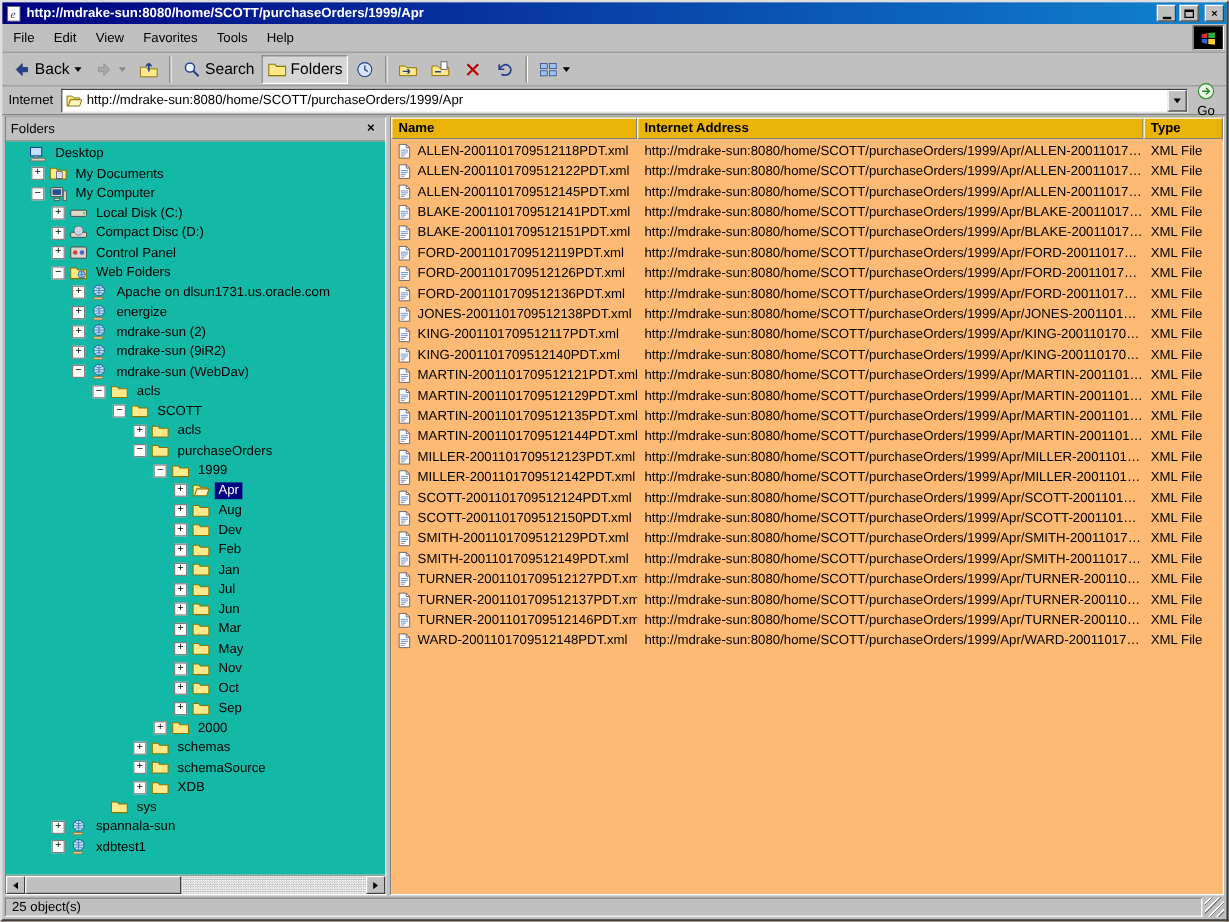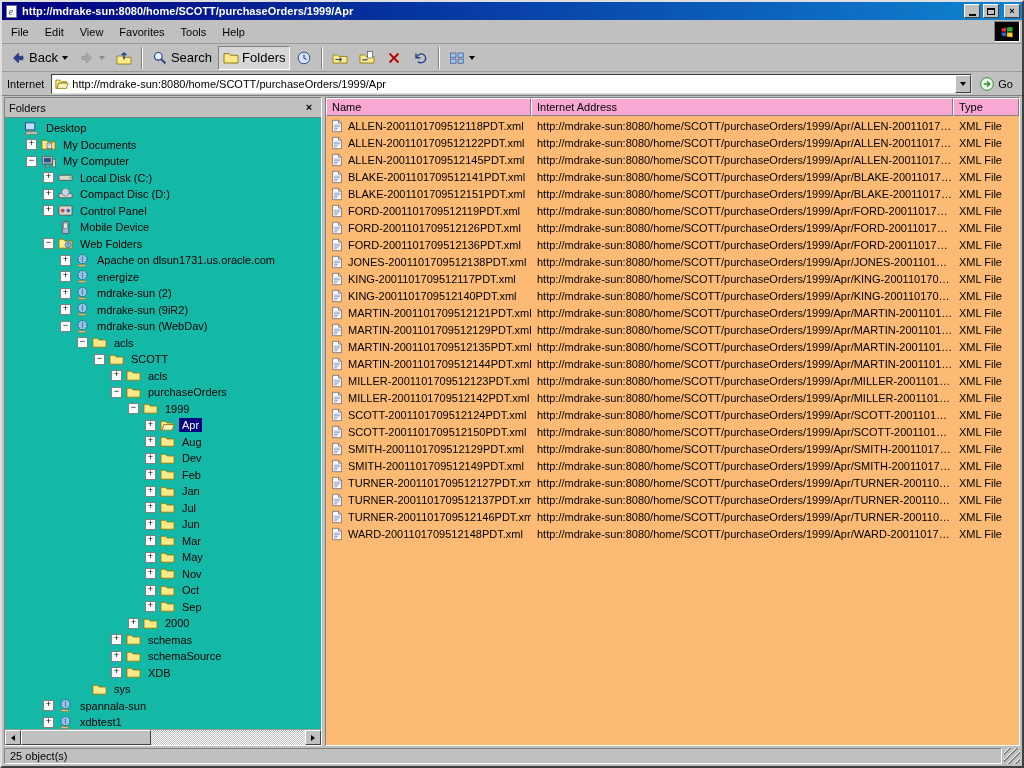--- a/index.html
+++ b/index.html
@@ -52,21 +52,21 @@
   .addr-label { padding:0 2px; }
   .addr-field { flex:1; height:20px; background:#fff; display:flex; align-items:center; gap:3px;
                 border:1px solid; border-color:#404040 #dfdfdf #dfdfdf #404040; padding-left:3px; }
   .addr-field .icon { width:14px; height:14px; flex:0 0 14px; }
   .addr-input { flex:1; border:none; outline:none; background:transparent; font-family:inherit;
                 font-size:11px; height:16px; padding:0; }
   .addr-drop { width:16px; height:18px; background:#c0c0c0; border:1px solid;
                border-color:#fff #404040 #404040 #fff; display:flex; align-items:center; justify-content:center; }
   .arrow-down { width:0; height:0; border-left:3.5px solid transparent; border-right:3.5px solid transparent;
                 border-top:4px solid #000; }
-  .go-btn { display:flex; align-items:center; gap:3px; padding:2px 6px 2px 2px; }
+  .go-btn { display:flex; align-items:center; gap:3px; padding:2px 6px 2px 2px;flex-direction:column; }
   .go-btn .icon { width:16px; height:16px; }
 
   
   .main { flex:1; min-height:0; display:flex; padding:1px 2px 0 2px; gap:0; }
   .pane-border { border:1px solid; border-color:#808080 #fff #fff #808080; background:#fff; }
 
   .folders-pane { width:318px; flex:0 0 318px; display:flex; flex-direction:column; }
   .folders-header { height:20px; flex:0 0 20px; background:#c0c0c0; display:flex; align-items:center;
                     padding:0 4px; border-bottom:1px solid #808080; }
   .folders-title { flex:1; }
@@ -93,22 +93,22 @@
   .sb-space { flex:1; }
   .arrow-left { width:0; height:0; border-top:3.5px solid transparent; border-bottom:3.5px solid transparent;
                 border-right:4px solid #000; }
   .arrow-right { width:0; height:0; border-top:3.5px solid transparent; border-bottom:3.5px solid transparent;
                  border-left:4px solid #000; }
 
   .splitter { width:3px; flex:0 0 3px; background:#c0c0c0; }
 
   .list-pane { flex:1; min-width:0; display:flex; flex-direction:column; }
   .list-header { height:18px; flex:0 0 18px; display:flex; background:#c0c0c0; }
-  .hcell { background:#f9a8d4; border:1px solid; border-color:#fff #808080 #808080 #fff;
-           padding:1px 5px; display:flex; align-items:center; white-space:nowrap; overflow:hidden; }
+  .hcell { background:#eab308; border:1px solid; border-color:#fff #808080 #808080 #fff;
+           padding:1px 5px; display:flex; align-items:center; white-space:nowrap; overflow:hidden;font-weight:bold; }
   .hcell.h-name { width:205px; flex:0 0 205px; }
   .hcell.h-addr { width:422px; flex:0 0 422px; }
   .hcell.h-type { flex:1; }
   .list-rows { flex:1; background:#fdba74; overflow:hidden; padding-top:1px; }
   .lrow { height:17px; display:flex; align-items:center; }
   .c-name { width:205px; flex:0 0 205px; display:flex; align-items:center; gap:4px; padding-left:4px;
             white-space:nowrap; overflow:hidden; }
   .c-name .icon { width:14px; height:14px; flex:0 0 14px; }
   .c-addr { width:422px; flex:0 0 422px; padding-left:6px; white-space:nowrap; overflow:hidden;
             text-overflow:ellipsis; }
@@ -357,30 +357,20 @@
             <span class="icon">
               <svg viewBox="0 0 16 16">
                 <rect x="1" y="3" width="14" height="10" rx="1" fill="#d8d4c8" stroke="#444" stroke-width=".8"></rect>
                 <circle cx="5" cy="8" r="2" fill="#c44"></circle>
                 <circle cx="11" cy="8" r="2" fill="#46c"></circle>
               </svg>
             </span>
             <span class="tree-label">Control Panel</span>
           </div>
           <div class="tree-row" style="padding-left: 38px;">
-            <span class="expander blank"></span>
-            <span class="icon">
-              <svg viewBox="0 0 16 16">
-                <rect x="4.5" y="1.5" width="7" height="13" rx="1" fill="#aab8cc" stroke="#445" stroke-width=".8"></rect>
-                <rect x="5.8" y="3.2" width="4.4" height="6" fill="#dfe8d0" stroke="#445" stroke-width=".5"></rect>
-              </svg>
-            </span>
-            <span class="tree-label">Mobile Device</span>
-          </div>
-          <div class="tree-row" style="padding-left: 38px;">
             <span class="expander">−</span>
             <span class="icon">
               <svg viewBox="0 0 16 16">
                 <path d="M1 3.5h5l1.5 1.8H15V13H1z" fill="#fde98a" stroke="#8a7500" stroke-width=".9"></path>
                 <circle cx="10.8" cy="9.3" r="3.2" fill="#bfe0ff" stroke="#1a5c8f" stroke-width=".7"></circle>
                 <path d="M7.6 9.3h6.4M10.8 6.1v6.4M8.6 7.3c1.4 1 3 1 4.4 0M8.6 11.3c1.4-1 3-1 4.4 0" fill="none" stroke="#1a5c8f" stroke-width=".5"></path>
               </svg>
             </span>
             <span class="tree-label">Web Folders</span>
           </div>

